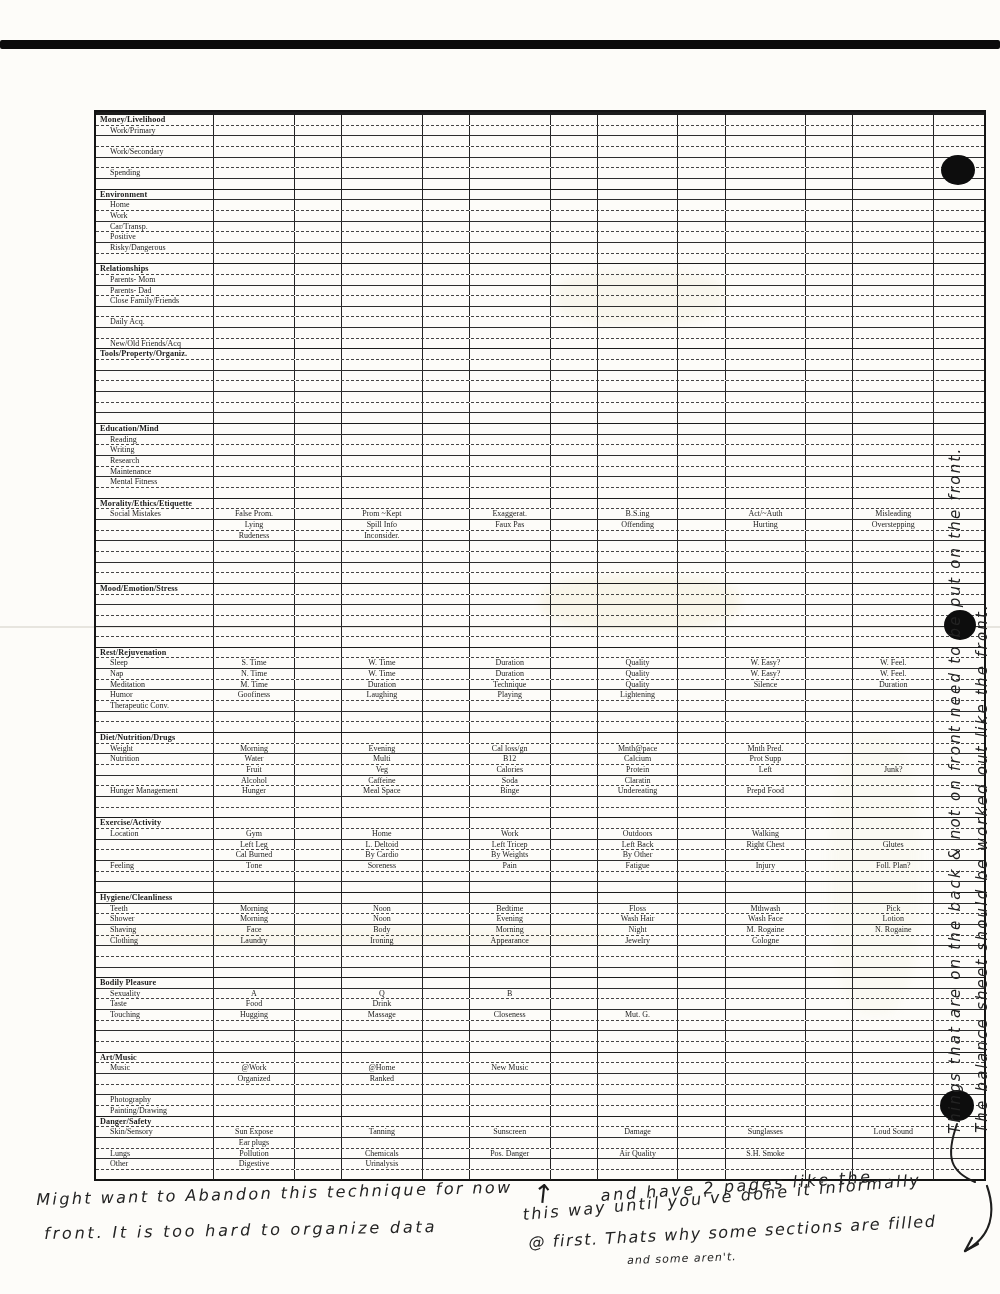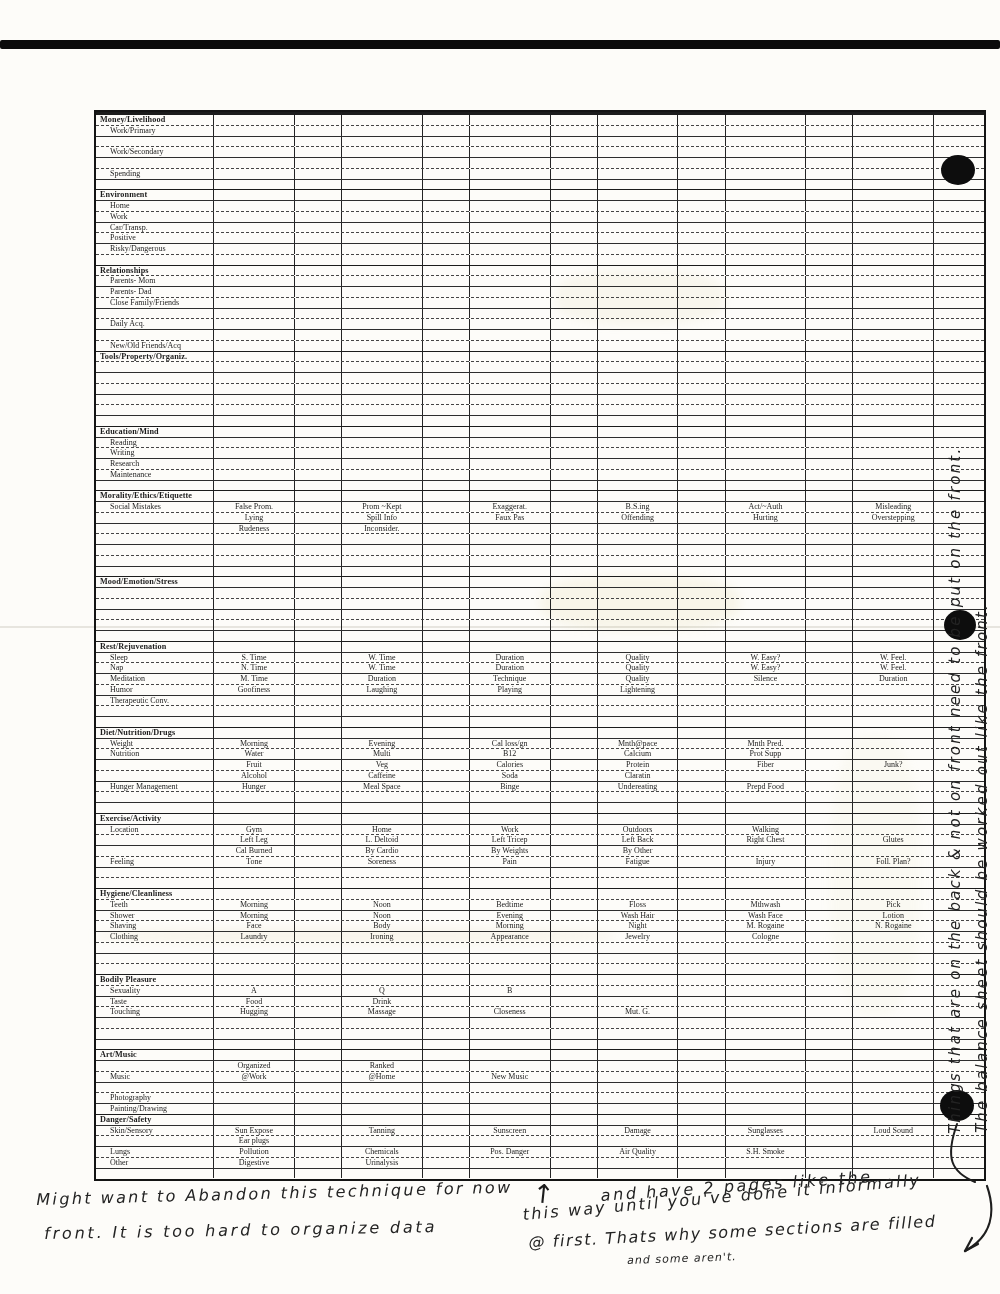--- a/index.html
+++ b/index.html
@@ -584,20 +584,35 @@
         <div class="cell val"></div>
         <div class="cell narrow"></div>
         <div class="cell val"></div>
         <div class="cell narrow"></div>
         <div class="cell val"></div>
         <div class="cell narrow"></div>
         <div class="cell val"></div>
         <div class="cell narrow"></div>
       </div>
       <div class="trow">
+        <div class="cell label">Mental Fitness</div>
+        <div class="cell val"></div>
+        <div class="cell narrow"></div>
+        <div class="cell val"></div>
+        <div class="cell narrow"></div>
+        <div class="cell val"></div>
+        <div class="cell narrow"></div>
+        <div class="cell val"></div>
+        <div class="cell narrow"></div>
+        <div class="cell val"></div>
+        <div class="cell narrow"></div>
+        <div class="cell val"></div>
+        <div class="cell narrow"></div>
+      </div>
+      <div class="trow">
         <div class="cell label"></div>
         <div class="cell val"></div>
         <div class="cell narrow"></div>
         <div class="cell val"></div>
         <div class="cell narrow"></div>
         <div class="cell val"></div>
         <div class="cell narrow"></div>
         <div class="cell val"></div>
         <div class="cell narrow"></div>
         <div class="cell val"></div>
@@ -983,21 +998,21 @@
       <div class="trow">
         <div class="cell label"></div>
         <div class="cell val">Fruit</div>
         <div class="cell narrow"></div>
         <div class="cell val">Veg</div>
         <div class="cell narrow"></div>
         <div class="cell val">Calories</div>
         <div class="cell narrow"></div>
         <div class="cell val">Protein</div>
         <div class="cell narrow"></div>
-        <div class="cell val">Fiber</div>
+        <div class="cell val">Left</div>
         <div class="cell narrow"></div>
         <div class="cell val">Junk?</div>
         <div class="cell narrow"></div>
       </div>
       <div class="trow">
         <div class="cell label"></div>
         <div class="cell val">Alcohol</div>
         <div class="cell narrow"></div>
         <div class="cell val">Caffeine</div>
         <div class="cell narrow"></div>
@@ -1394,41 +1409,41 @@
         <div class="cell val"></div>
         <div class="cell narrow"></div>
         <div class="cell val"></div>
         <div class="cell narrow"></div>
         <div class="cell val"></div>
         <div class="cell narrow"></div>
         <div class="cell val"></div>
         <div class="cell narrow"></div>
       </div>
       <div class="trow">
-        <div class="cell label"></div>
-        <div class="cell val">Organized</div>
-        <div class="cell narrow"></div>
-        <div class="cell val">Ranked</div>
-        <div class="cell narrow"></div>
-        <div class="cell val"></div>
-        <div class="cell narrow"></div>
-        <div class="cell val"></div>
-        <div class="cell narrow"></div>
-        <div class="cell val"></div>
-        <div class="cell narrow"></div>
-        <div class="cell val"></div>
-        <div class="cell narrow"></div>
-      </div>
-      <div class="trow">
         <div class="cell label">Music</div>
         <div class="cell val">@Work</div>
         <div class="cell narrow"></div>
         <div class="cell val">@Home</div>
         <div class="cell narrow"></div>
         <div class="cell val">New Music</div>
+        <div class="cell narrow"></div>
+        <div class="cell val"></div>
+        <div class="cell narrow"></div>
+        <div class="cell val"></div>
+        <div class="cell narrow"></div>
+        <div class="cell val"></div>
+        <div class="cell narrow"></div>
+      </div>
+      <div class="trow">
+        <div class="cell label"></div>
+        <div class="cell val">Organized</div>
+        <div class="cell narrow"></div>
+        <div class="cell val">Ranked</div>
+        <div class="cell narrow"></div>
+        <div class="cell val"></div>
         <div class="cell narrow"></div>
         <div class="cell val"></div>
         <div class="cell narrow"></div>
         <div class="cell val"></div>
         <div class="cell narrow"></div>
         <div class="cell val"></div>
         <div class="cell narrow"></div>
       </div>
       <div class="trow">
         <div class="cell label"></div>

